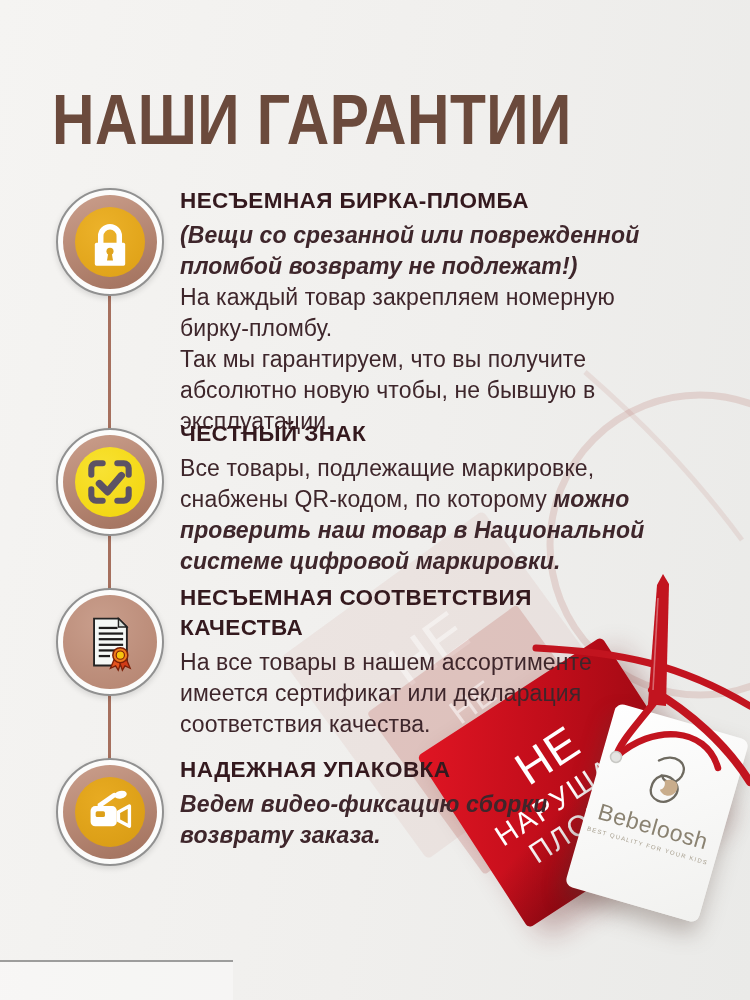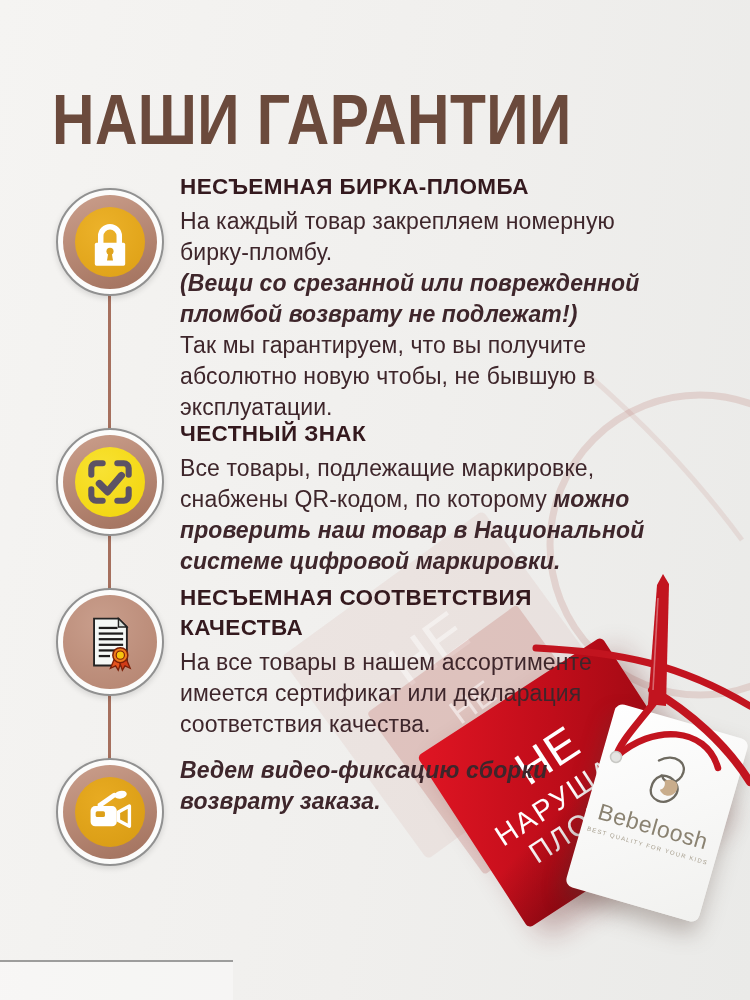--- a/index.html
+++ b/index.html
@@ -155,26 +155,26 @@
         <path d="M20 24 L37 12" stroke="#ffffff" stroke-width="5.5" stroke-linecap="round"></path>
         <ellipse cx="44.5" cy="11.5" rx="7.5" ry="4.6" transform="rotate(-12 44.5 11.5)" fill="#ffffff"></ellipse>
         <rect x="9" y="25" width="31" height="24" rx="5.5" fill="#ffffff"></rect>
         <rect x="15" y="31" width="11" height="7" rx="2" fill="#dda018"></rect>
         <path d="M42 32 l13 -7 v24 l-13 -7 z" fill="#dda018" stroke="#ffffff" stroke-width="4" stroke-linejoin="round"></path>
       </svg>
     </div>
   </div>
 </div>
 
-<div class="section" style="top:172px;">
+<div class="section" style="top:186px;">
   <div class="sec-h">НЕСЪЕМНАЯ БИРКА-ПЛОМБА</div>
+  <p class="body-p em">(Вещи со срезанной или поврежденной
+пломбой возврату не подлежат!)</p>
   <p class="body-p">На каждый товар закрепляем  номерную
 бирку-пломбу.</p>
-  <p class="body-p em">(Вещи со срезанной или поврежденной
-пломбой возврату не подлежат!)</p>
   <p class="body-p">Так мы гарантируем, что вы получите
 абсолютно новую чтобы, не бывшую в
 эксплуатации.</p>
 </div>
 
 <div class="section" style="top:419px;">
   <div class="sec-h">ЧЕСТНЫЙ ЗНАК</div>
   <p class="body-p"><span>Все товары, подлежащие маркировке,
 снабжены QR-кодом, по которому </span><span class="em">можно
 проверить наш товар в Национальной
@@ -183,20 +183,21 @@
 
 <div class="section" style="top:583px;">
   <div class="sec-h">НЕСЪЕМНАЯ СООТВЕТСТВИЯ
 КАЧЕСТВА</div>
   <p class="body-p">На все товары в нашем ассортименте
 имеется сертификат или декларация
 соответствия качества.</p>
 </div>
 
 <div class="section" style="top:755px;">
+  <div class="sec-h">НАДЕЖНАЯ УПАКОВКА</div>
   <p class="body-p em">Ведем видео-фиксацию сборки
 возврату заказа.</p>
 </div>
 
 <div class="red-tag">
   <div class="l1">НЕ</div>
   <div class="l2">НАРУШАТЬ</div>
   <div class="l3">ПЛОМБУ</div>
 </div>
 

